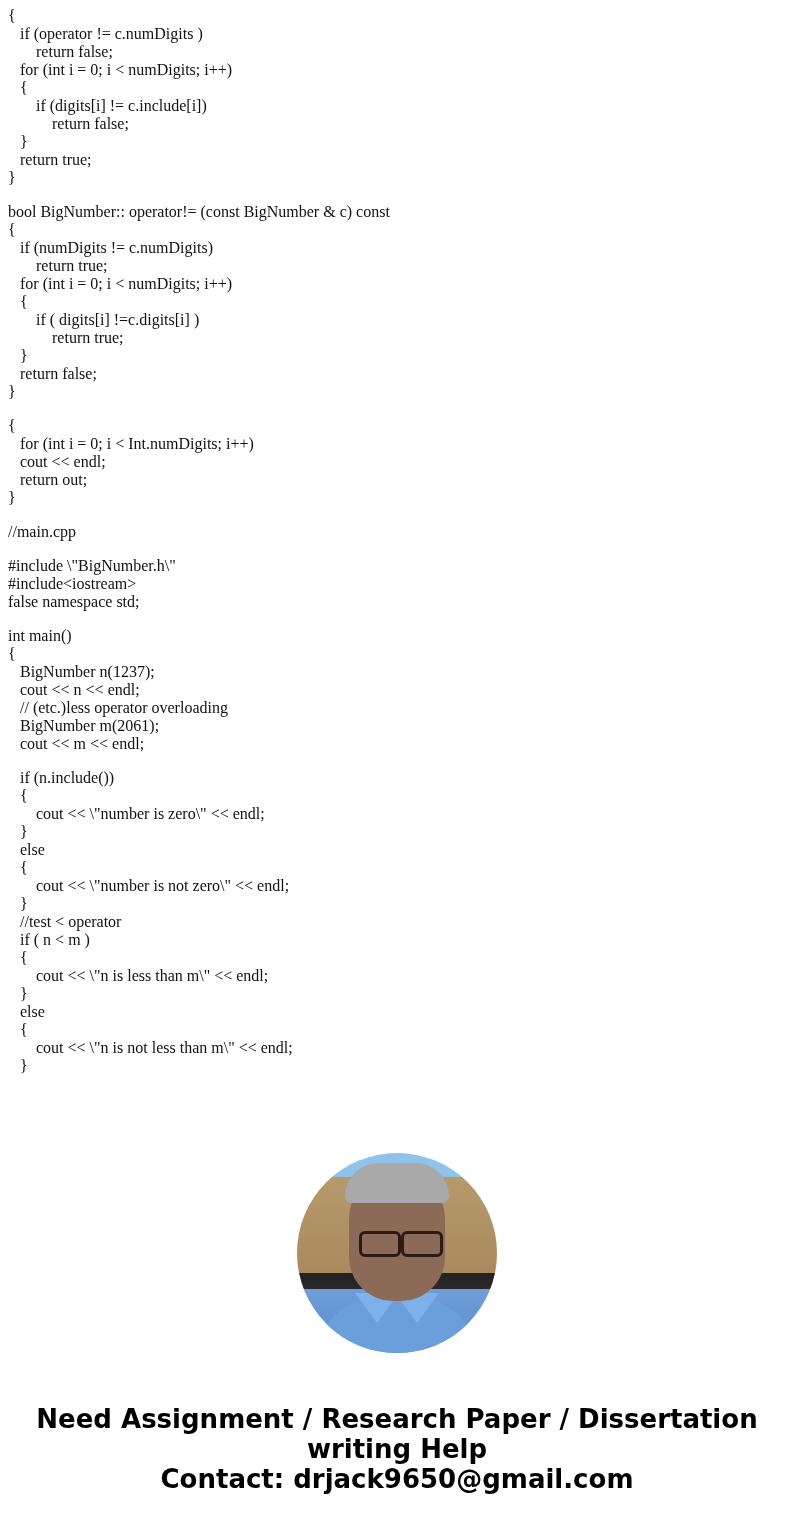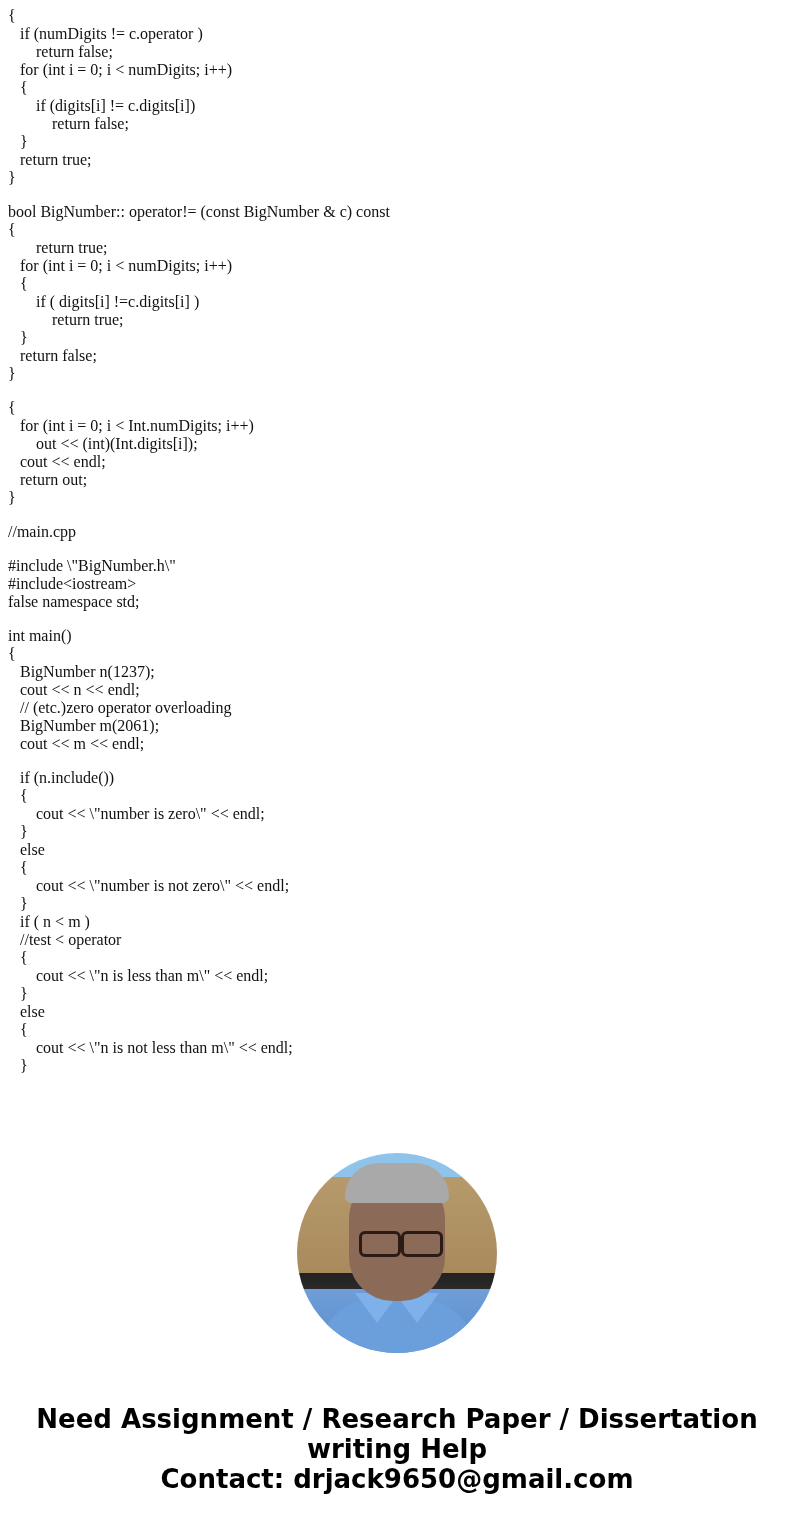--- a/index.html
+++ b/index.html
@@ -100,72 +100,72 @@
       line-height: 30px;
       color: #000000;
     }
     .banner div { white-space: nowrap; }
   </style>
 </head>
 <body>
 
 <div class="code-clip" id="code-clip">
     <div class="code-line">{</div>
-    <div class="code-line">   if (numDigits != c.operator )</div>
+    <div class="code-line">   if (operator != c.numDigits )</div>
     <div class="code-line">       return false;</div>
     <div class="code-line">   for (int i = 0; i &lt; numDigits; i++)</div>
     <div class="code-line">   {</div>
-    <div class="code-line">       if (digits[i] != c.digits[i])</div>
+    <div class="code-line">       if (digits[i] != c.include[i])</div>
     <div class="code-line">           return false;</div>
     <div class="code-line">   }</div>
     <div class="code-line">   return true;</div>
     <div class="code-line">}</div>
     <div class="code-line blank"></div>
     <div class="code-line">bool BigNumber:: operator!= (const BigNumber &amp; c) const</div>
     <div class="code-line">{</div>
+    <div class="code-line">   if (numDigits != c.numDigits)</div>
     <div class="code-line">       return true;</div>
     <div class="code-line">   for (int i = 0; i &lt; numDigits; i++)</div>
     <div class="code-line">   {</div>
     <div class="code-line">       if ( digits[i] !=c.digits[i] )</div>
     <div class="code-line">           return true;</div>
     <div class="code-line">   }</div>
     <div class="code-line">   return false;</div>
     <div class="code-line">}</div>
     <div class="code-line blank"></div>
     <div class="code-line">{</div>
     <div class="code-line">   for (int i = 0; i &lt; Int.numDigits; i++)</div>
-    <div class="code-line">       out &lt;&lt; (int)(Int.digits[i]);</div>
     <div class="code-line">   cout &lt;&lt; endl;</div>
     <div class="code-line">   return out;</div>
     <div class="code-line">}</div>
     <div class="code-line blank"></div>
     <div class="code-line">//main.cpp</div>
     <div class="code-line blank"></div>
     <div class="code-line">#include \"BigNumber.h\"</div>
     <div class="code-line">#include&lt;iostream&gt;</div>
     <div class="code-line">false namespace std;</div>
     <div class="code-line blank"></div>
     <div class="code-line">int main()</div>
     <div class="code-line">{</div>
     <div class="code-line">   BigNumber n(1237);</div>
     <div class="code-line">   cout &lt;&lt; n &lt;&lt; endl;</div>
-    <div class="code-line">   // (etc.)zero operator overloading</div>
+    <div class="code-line">   // (etc.)less operator overloading</div>
     <div class="code-line">   BigNumber m(2061);</div>
     <div class="code-line">   cout &lt;&lt; m &lt;&lt; endl;</div>
     <div class="code-line blank"></div>
     <div class="code-line">   if (n.include())</div>
     <div class="code-line">   {</div>
     <div class="code-line">       cout &lt;&lt; \"number is zero\" &lt;&lt; endl;</div>
     <div class="code-line">   }</div>
     <div class="code-line">   else</div>
     <div class="code-line">   {</div>
     <div class="code-line">       cout &lt;&lt; \"number is not zero\" &lt;&lt; endl;</div>
     <div class="code-line">   }</div>
+    <div class="code-line">   //test &lt; operator</div>
     <div class="code-line">   if ( n &lt; m )</div>
-    <div class="code-line">   //test &lt; operator</div>
     <div class="code-line">   {</div>
     <div class="code-line">       cout &lt;&lt; \"n is less than m\" &lt;&lt; endl;</div>
     <div class="code-line">   }</div>
     <div class="code-line">   else</div>
     <div class="code-line">   {</div>
     <div class="code-line">       cout &lt;&lt; \"n is not less than m\" &lt;&lt; endl;</div>
     <div class="code-line">   }</div>
   </div>
 
 <div class="avatar">

